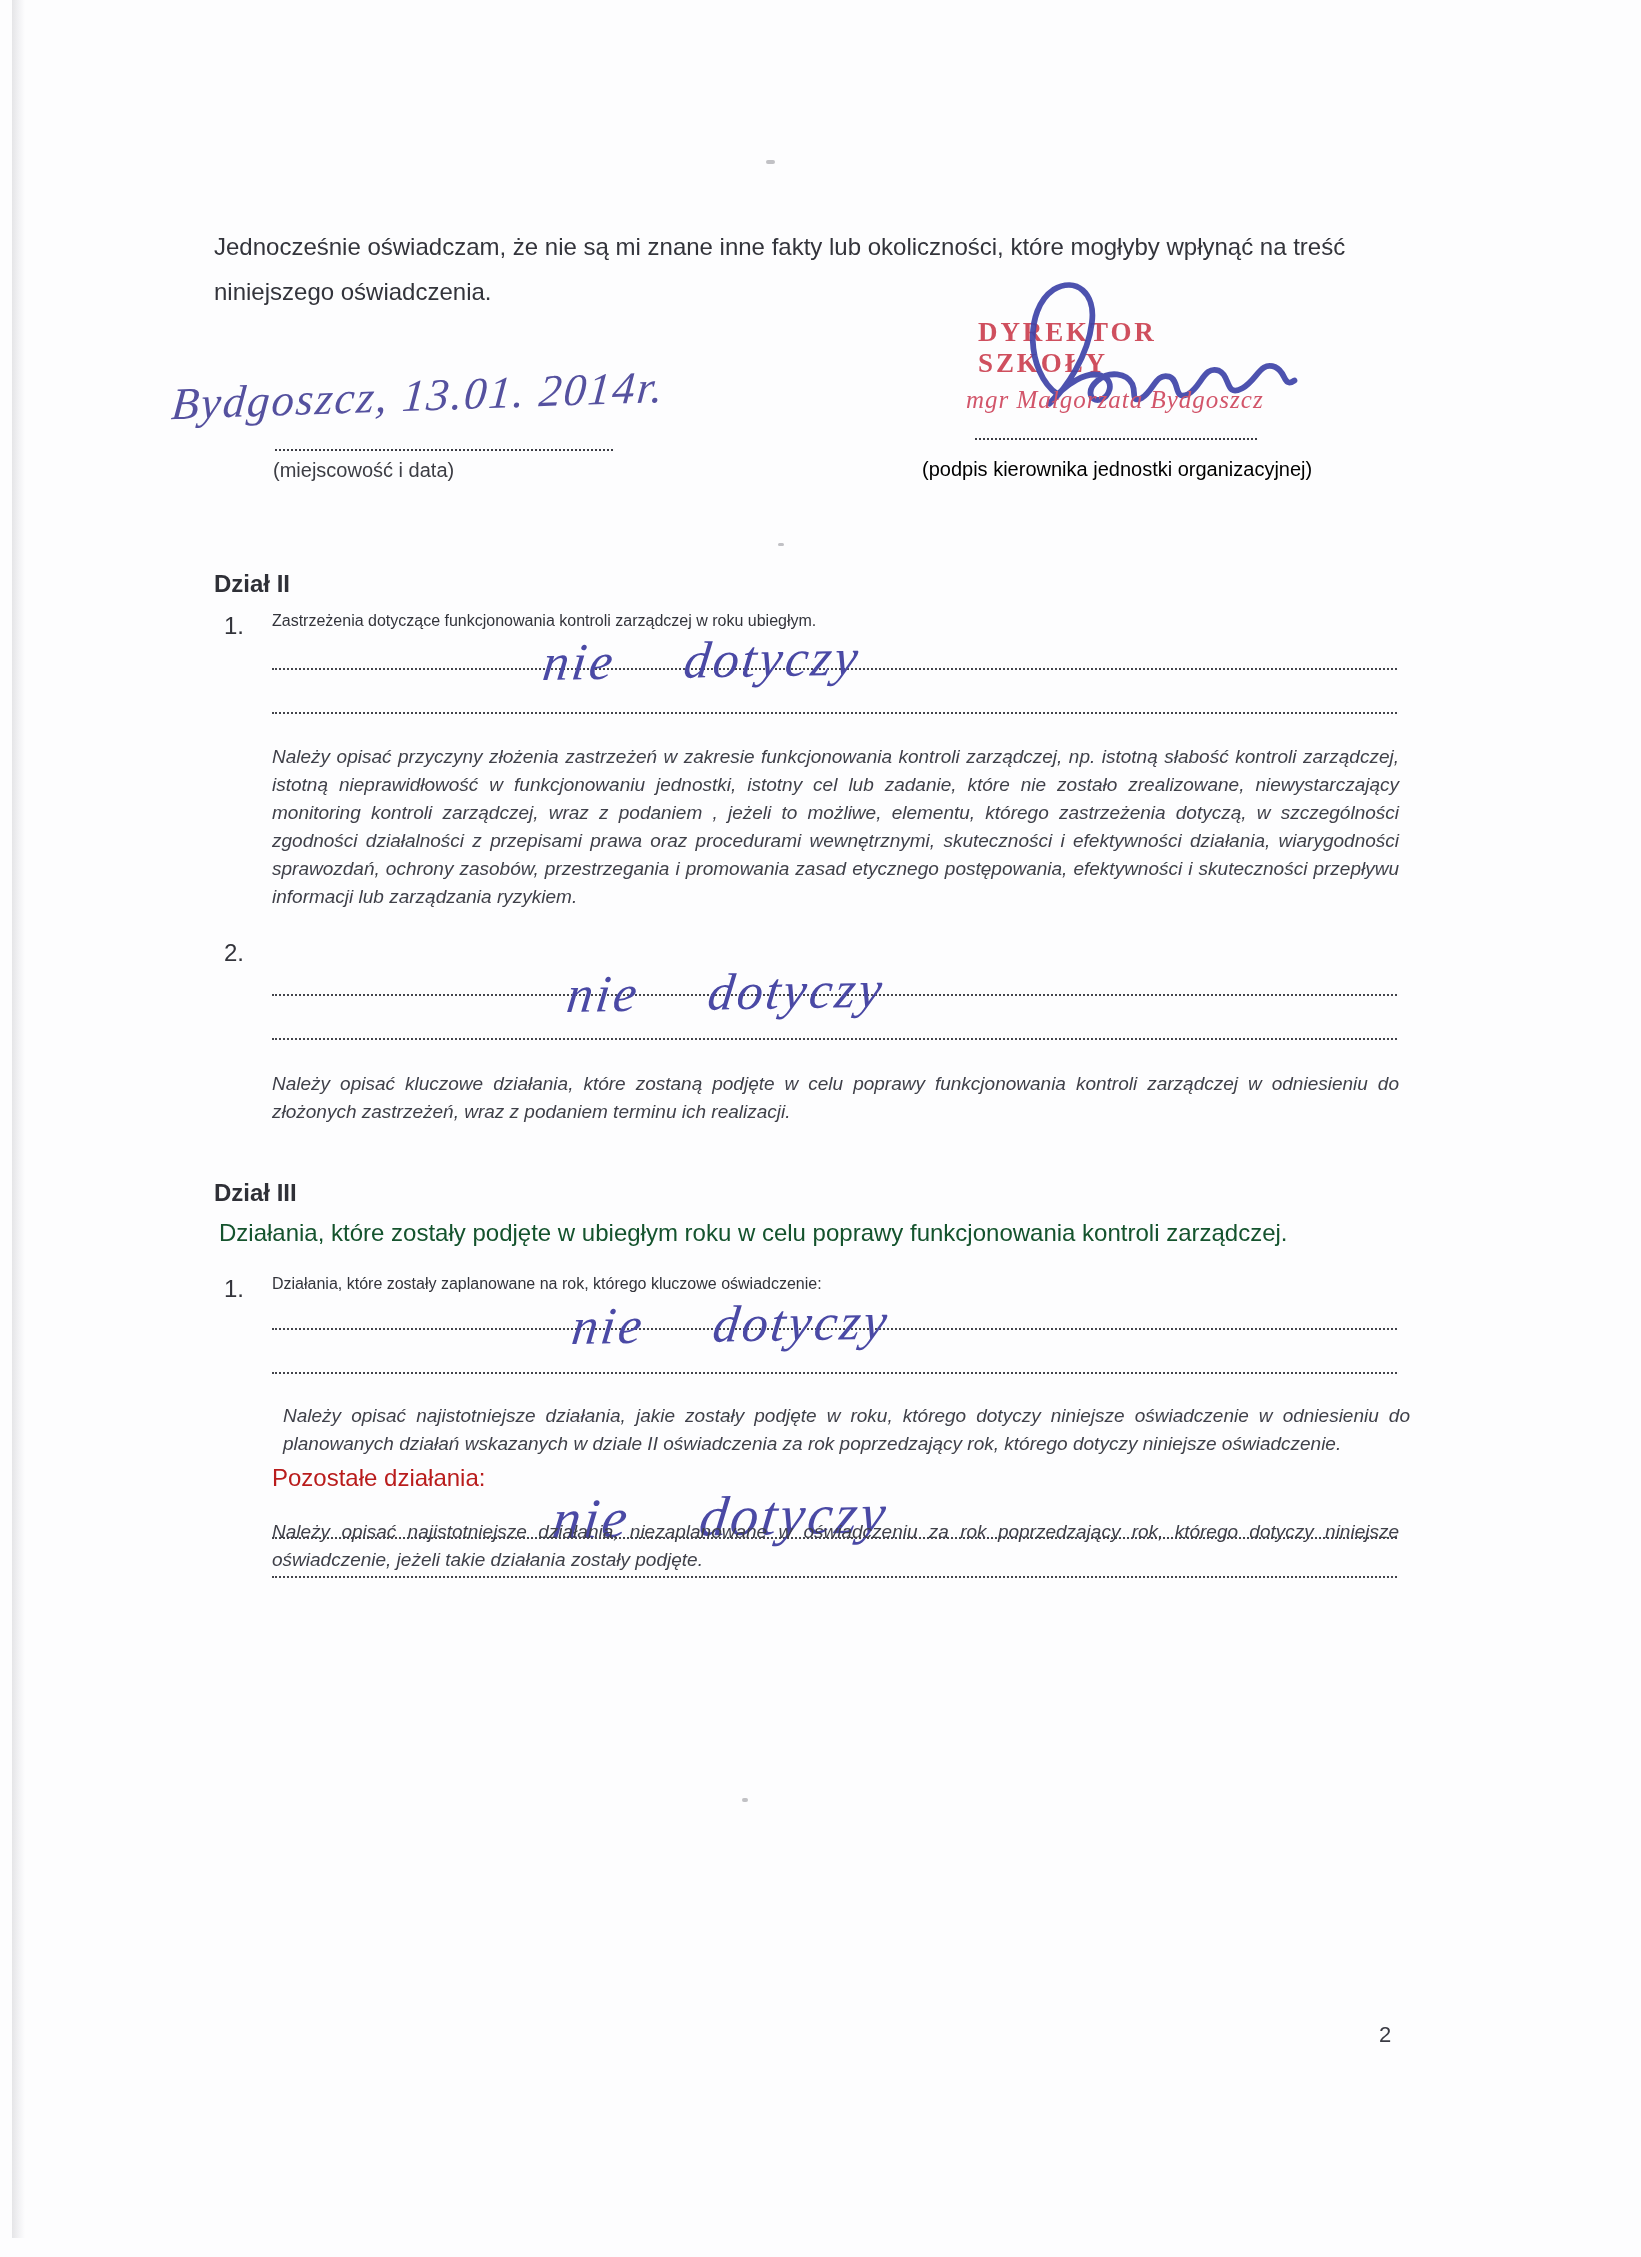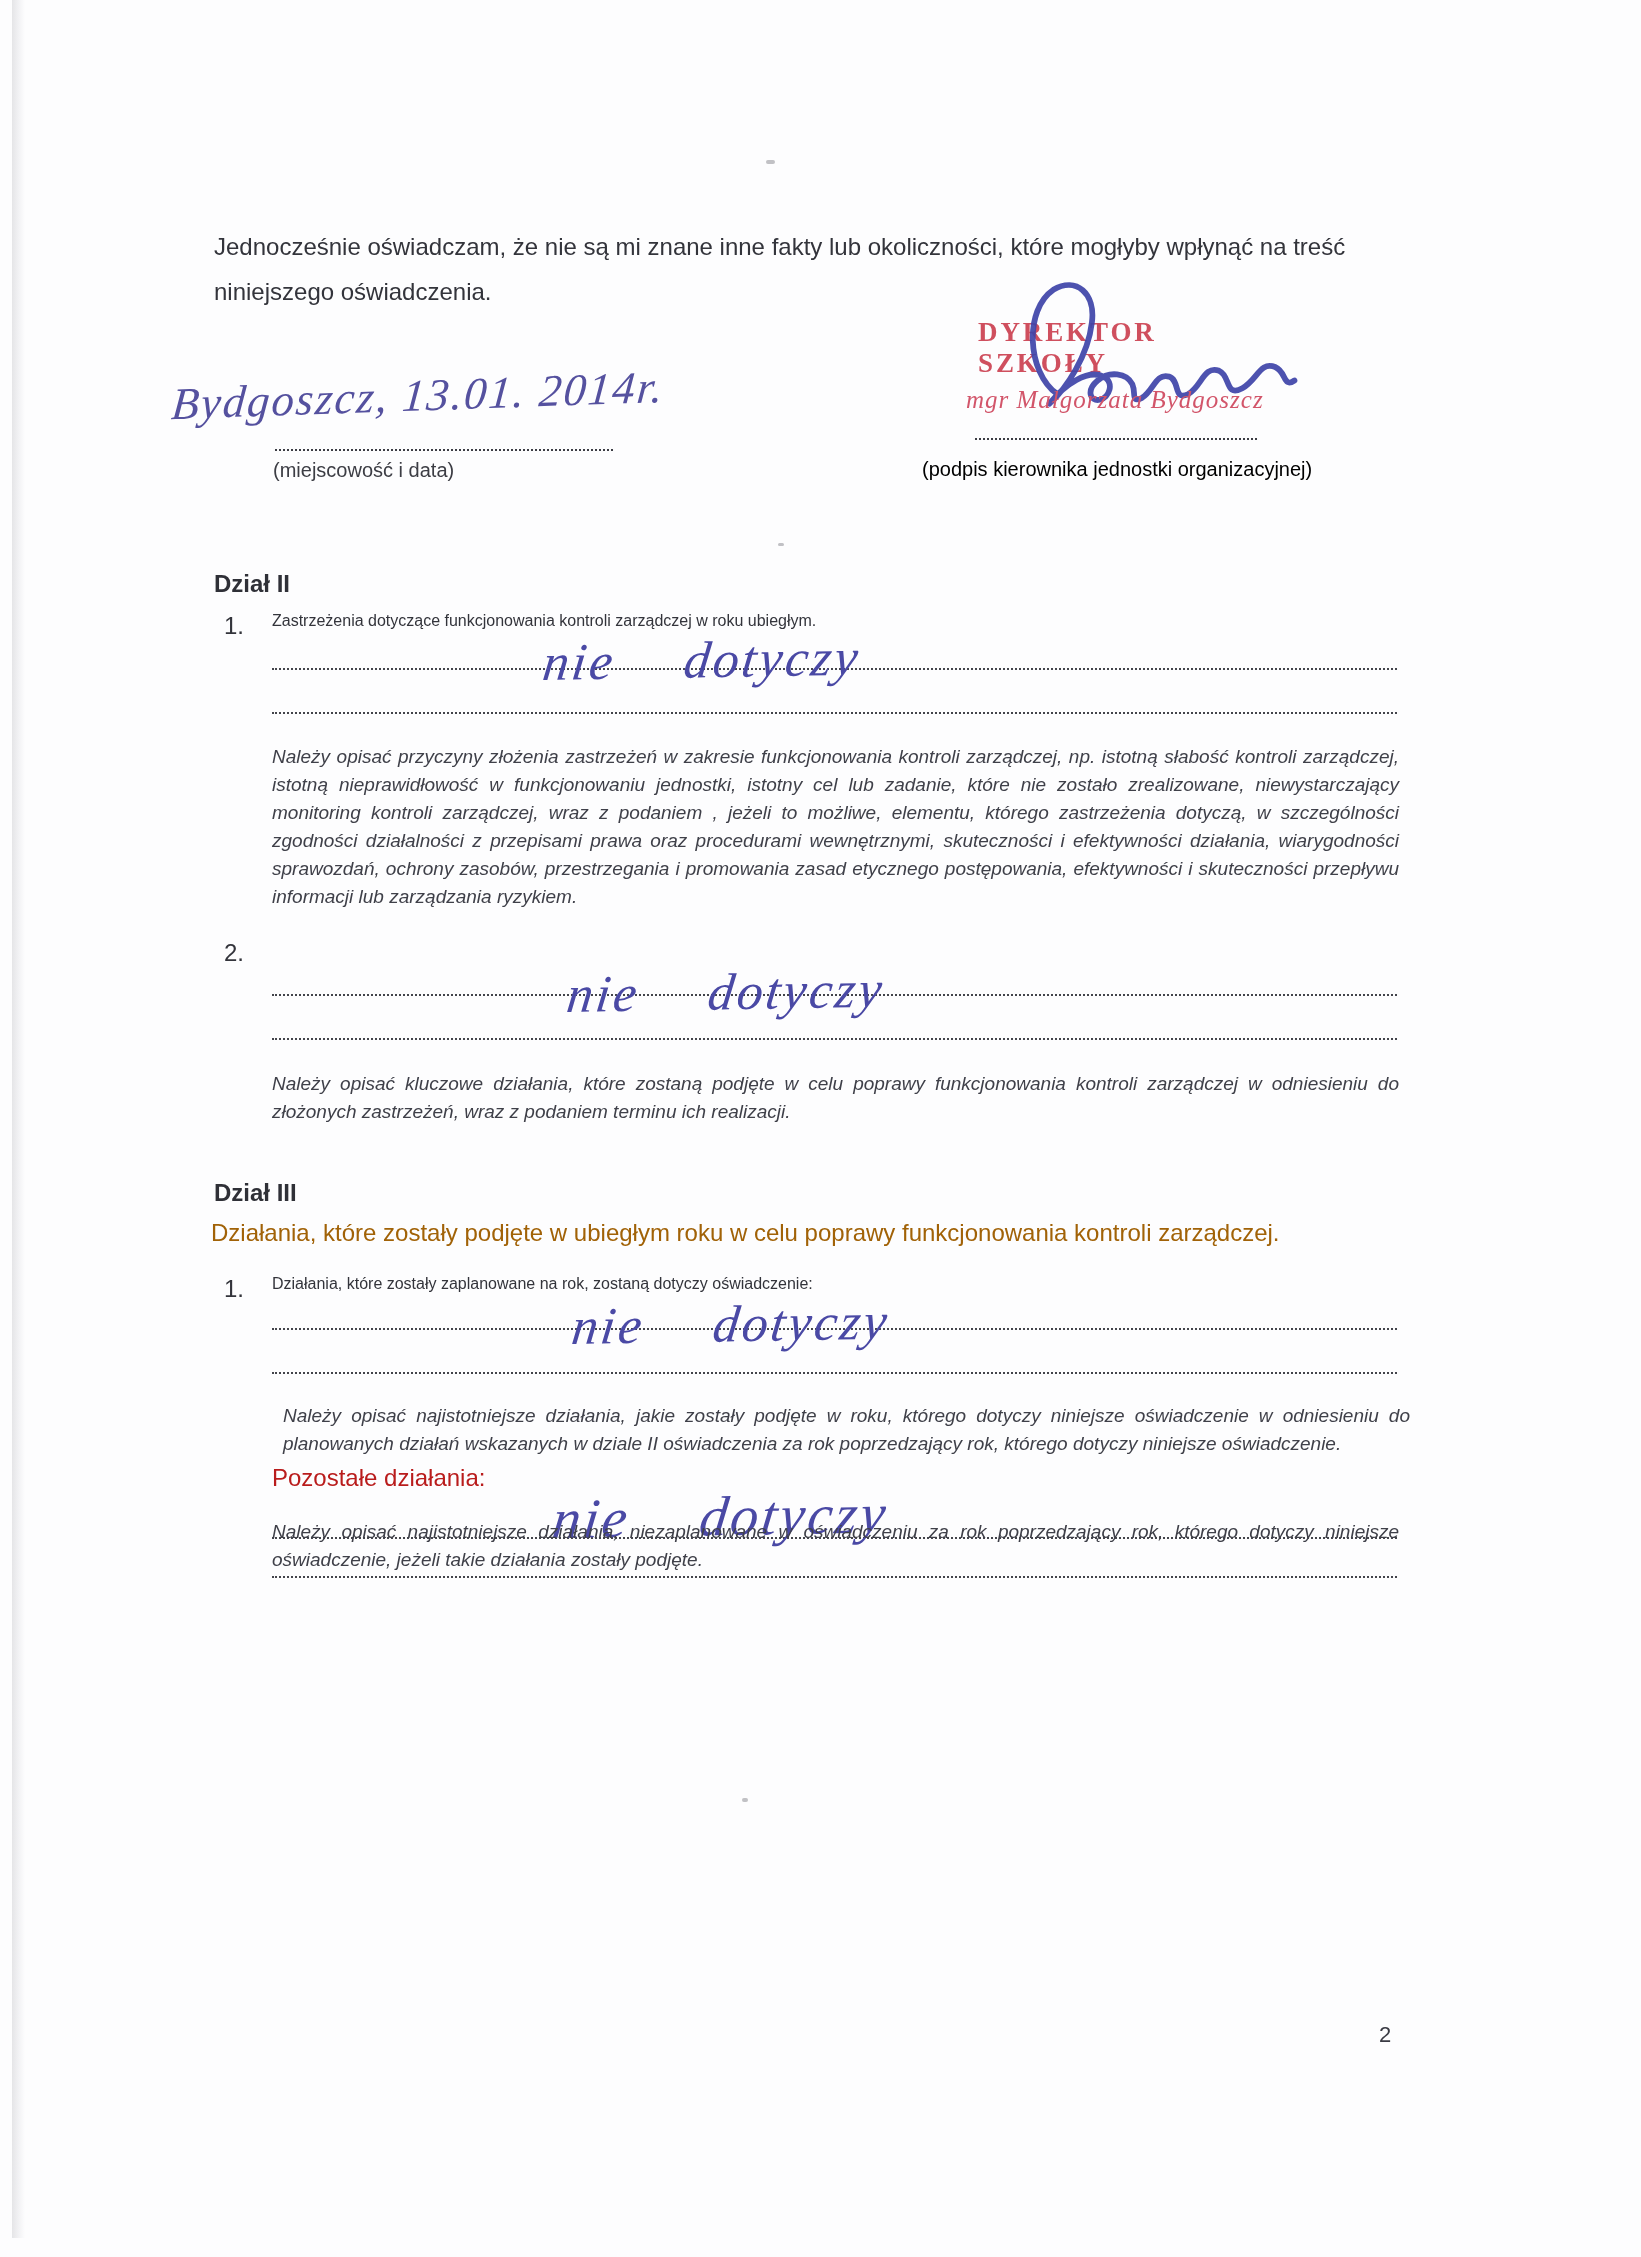--- a/index.html
+++ b/index.html
@@ -33,21 +33,21 @@
   .pd-hand{position:absolute;left:0px;top:0px;white-space:nowrap;
     font-family:"Liberation Serif",serif;font-style:italic;font-size:45px;
     color:#55519f;transform:rotate(-2deg) skewX(-7deg);transform-origin:left top;
     letter-spacing:1.9px;}
   .pd-dots{position:absolute;left:101px;top:71px;width:338px;height:0;
     border-bottom:2.9px dotted #3c3d44;}
   .pd-caption{position:absolute;left:99px;top:81px;width:290px;
     font-size:20px;color:#3c3d44;}
 
   .heading{position:absolute;left:214px;font-size:24px;font-weight:bold;color:#2f3037;}
-  .sect-intro{position:absolute;left:211px;width:1207px;font-size:24px;color:#a16207;}
+  .sect-intro{position:absolute;left:219px;width:1207px;font-size:24px;color:#14532d;}
   .item-num{position:absolute;left:224px;width:39px;font-size:24px;color:#33343b;}
   .item-text{position:absolute;left:272px;width:1159px;font-size:16px;color:#33343b;}
 
   .answer{position:absolute;left:272px;width:1125px;height:106px;}
   .dl{position:absolute;left:0;width:1125px;height:0;border-bottom:2.9px dotted #43444b;}
   .dl1{top:0;}
   .dl2{top:44px;}
   .hand{position:absolute;white-space:nowrap;
     font-family:"Liberation Serif",serif;font-style:italic;
     color:#4a49a5;letter-spacing:2.9px;word-spacing:53px;
@@ -111,21 +111,21 @@
     <div class="dl dl2"></div>
     <div class="hand" style="left:299px;top:-29px;font-size:52px;">nie dotyczy</div>
   </div>
 
   <div class="note" style="top:1070px;">Należy opisać kluczowe działania, które zostaną podjęte w celu poprawy funkcjonowania kontroli zarządczej w odniesieniu do złożonych zastrzeżeń, wraz z podaniem terminu ich realizacji.</div>
 
   <div class="heading" style="top:1179px;">Dział III</div>
   <div class="sect-intro" style="top:1219px;">Działania, które zostały podjęte w ubiegłym roku w celu poprawy funkcjonowania kontroli zarządczej.</div>
 
   <div class="item-num" style="top:1275px;">1.</div>
-  <div class="item-text" style="top:1275px;">Działania, które zostały zaplanowane na rok, zostaną dotyczy oświadczenie:</div>
+  <div class="item-text" style="top:1275px;">Działania, które zostały zaplanowane na rok, którego kluczowe oświadczenie:</div>
 
   <div class="answer" style="top:1328px;">
     <div class="dl dl1"></div>
     <div class="dl dl2"></div>
     <div class="hand" style="left:304px;top:-31px;font-size:52px;">nie dotyczy</div>
   </div>
 
   <div class="note" style="top:1402px;margin-left:11px;">Należy opisać najistotniejsze działania, jakie zostały podjęte w roku, którego dotyczy niniejsze oświadczenie w odniesieniu do planowanych działań wskazanych w dziale II oświadczenia za rok poprzedzający rok, którego dotyczy niniejsze oświadczenie.</div>
 
   <div class="subheading" style="top:1464px;">Pozostałe działania:</div>

